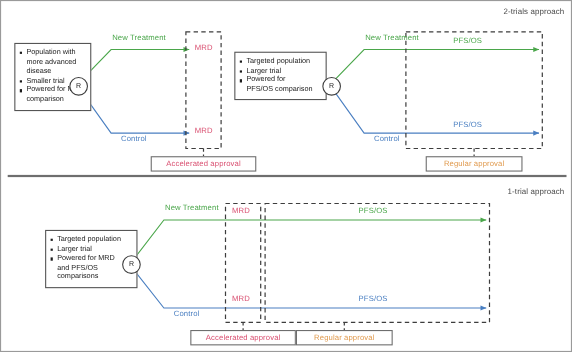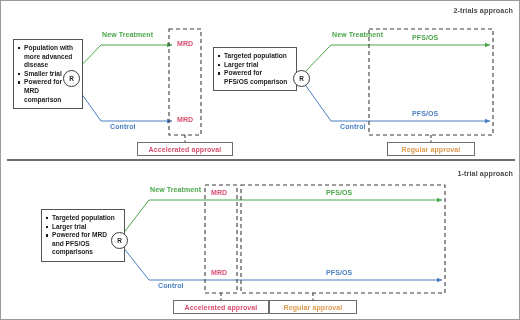--- a/index.html
+++ b/index.html
@@ -6,21 +6,20 @@
   body{
     font-family:"Liberation Sans", sans-serif;
     width:520px;height:320px;overflow:hidden;
     -webkit-font-smoothing:antialiased;
   }
   #figure{
     position:relative;width:520px;height:320px;
     background:#ffffff;
     box-sizing:border-box;
     border:1px solid #9a9a9a;
-    font-weight:bold;
   }
   .panel{position:absolute;left:0;width:520px;}
   #panel-top{top:0;height:160px;}
   #panel-bottom{top:160px;height:160px;}
   #divider{
     position:absolute;left:6px;top:158px;width:508px;height:0;
     border-top:2px solid #6e6e6e;
   }
   svg.layer{position:absolute;left:0;top:0;width:520px;height:320px;pointer-events:none;}
 

